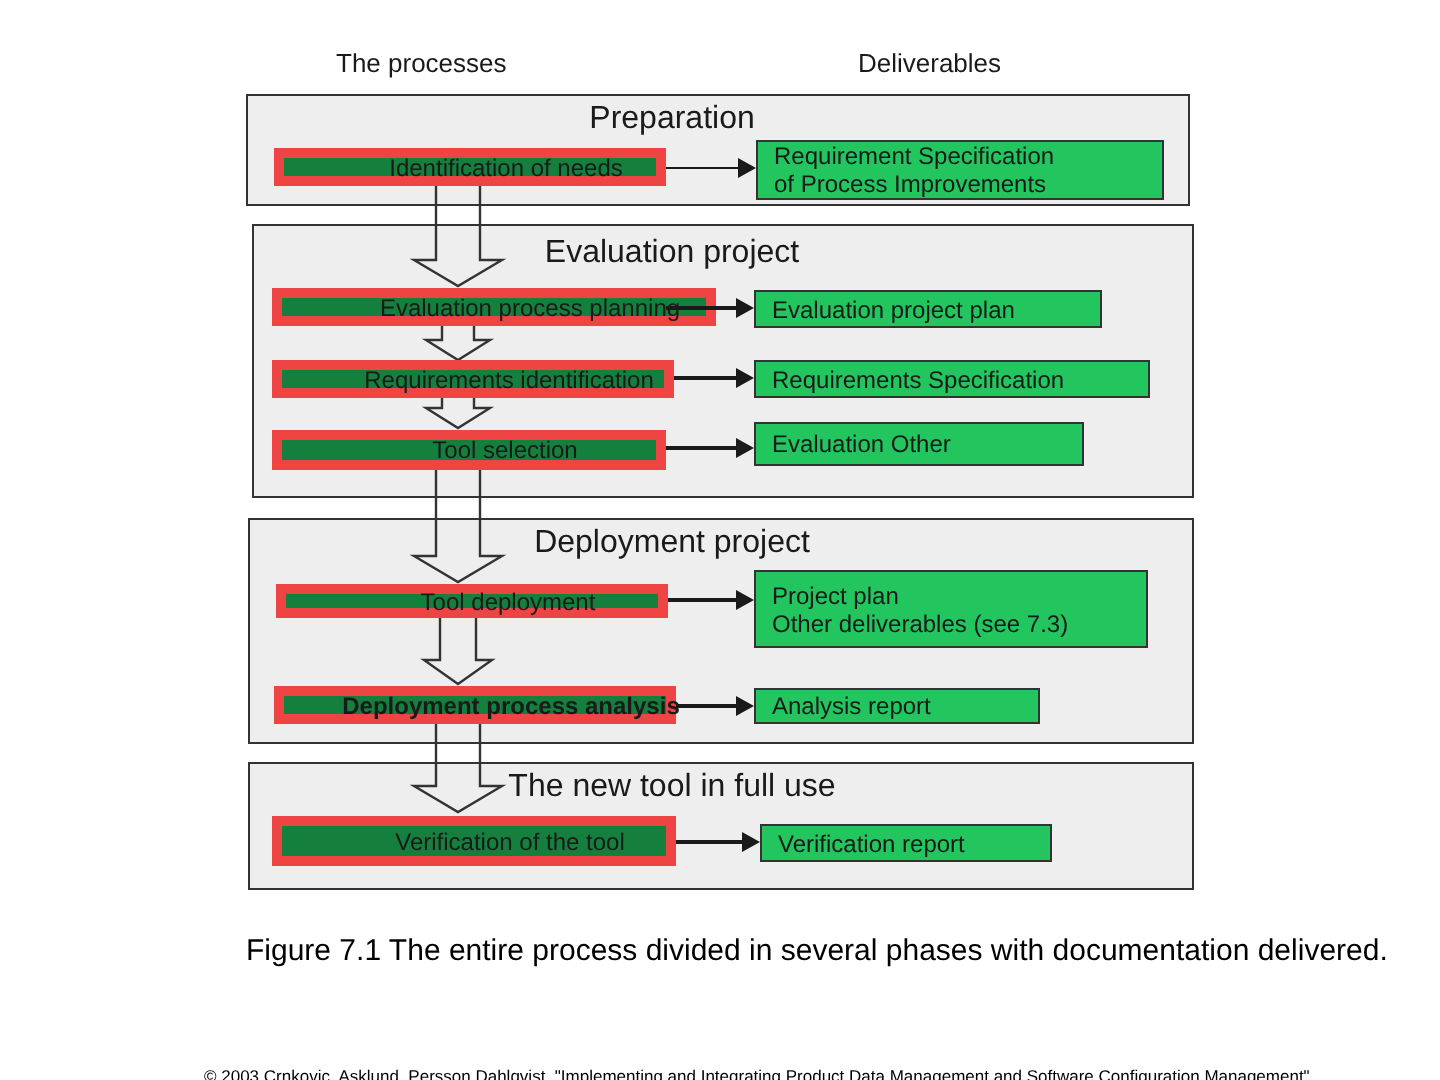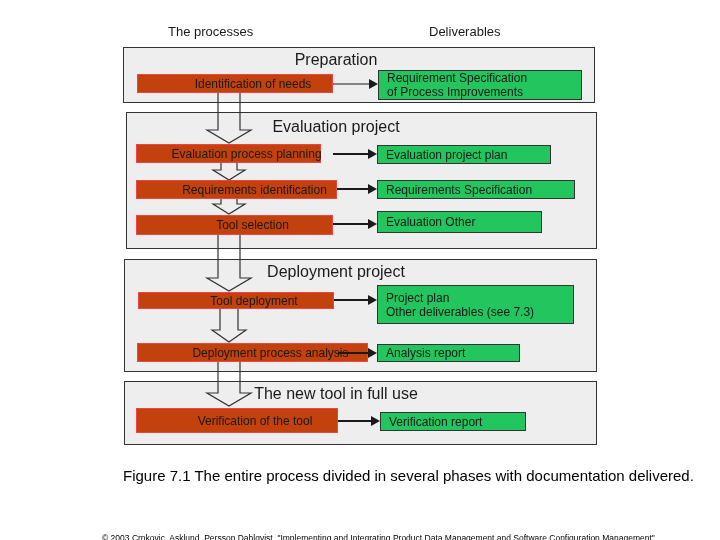--- a/index.html
+++ b/index.html
@@ -13,21 +13,21 @@
   }
   .phase {
     position:absolute; background:#eeeeee; border:1px solid #333333;
     box-sizing:border-box;
   }
   .phase-title {
     position:absolute; left:136px; width:400px; text-align:center;
     font-size:16px; color:#1a1a1a; white-space:nowrap;
   }
   .pbox {
-    position:absolute; background:#c2410c; border:1px solid #ef4444;
+    position:absolute; background:#15803d; border:5px solid #ef4444;
     box-sizing:border-box; display:flex; align-items:center; justify-content:center;
     font-size:12px; white-space:nowrap; color:#1a1a1a;padding-left:36px;
   }
   .dbox {
     position:absolute; background:#22c55e; border:1px solid #333333;
     box-sizing:border-box; display:flex; align-items:center;
     padding-left:8px; font-size:12px; line-height:14px;
     white-space:pre-line; color:#1a1a1a;
   }
   .harrow { position:absolute; height:10px; }
@@ -79,25 +79,25 @@
     <path d="M12,0 V44 H1 L23,57 L45,44 H34 V0"></path>
   </svg>
   <svg class="varrow" style="left:211px;top:308px;" width="36" height="35">
     <path d="M9,0 V22 H1 L18,34 L35,22 H27 V0"></path>
   </svg>
   <svg class="varrow" style="left:206px;top:361px;" width="46" height="46">
     <path d="M12,0 V32 H1 L23,45 L45,32 H34 V0"></path>
   </svg>
 
   <div class="pbox" style="left:137px;top:74px;width:196px;height:19px;">Identification of needs</div>
-  <div class="pbox" style="left:136px;top:144px;width:185px;height:19px;">Evaluation process planning</div>
+  <div class="pbox" style="left:136px;top:144px;width:222px;height:19px;">Evaluation process planning</div>
   <div class="pbox" style="left:136px;top:180px;width:201px;height:19px;">Requirements identification</div>
   <div class="pbox" style="left:136px;top:215px;width:197px;height:20px;">Tool selection</div>
   <div class="pbox" style="left:138px;top:292px;width:196px;height:17px;">Tool deployment</div>
-  <div class="pbox" style="left:137px;top:343px;width:231px;height:19px;">Deployment process analysis</div>
+  <div class="pbox" style="left:137px;top:343px;width:201px;height:19px;font-weight:bold;">Deployment process analysis</div>
   <div class="pbox" style="left:136px;top:408px;width:202px;height:25px;">Verification of the tool</div>
 
   <div class="dbox" style="left:378px;top:70px;width:204px;height:30px;">Requirement Specification
 of Process Improvements</div>
   <div class="dbox" style="left:377px;top:145px;width:174px;height:19px;">Evaluation project plan</div>
   <div class="dbox" style="left:377px;top:180px;width:198px;height:19px;">Requirements Specification</div>
   <div class="dbox" style="left:377px;top:211px;width:165px;height:22px;">Evaluation Other</div>
   <div class="dbox" style="left:377px;top:285px;width:197px;height:39px;">Project plan
 Other deliverables (see 7.3)</div>
   <div class="dbox" style="left:377px;top:344px;width:143px;height:18px;">Analysis report</div>

